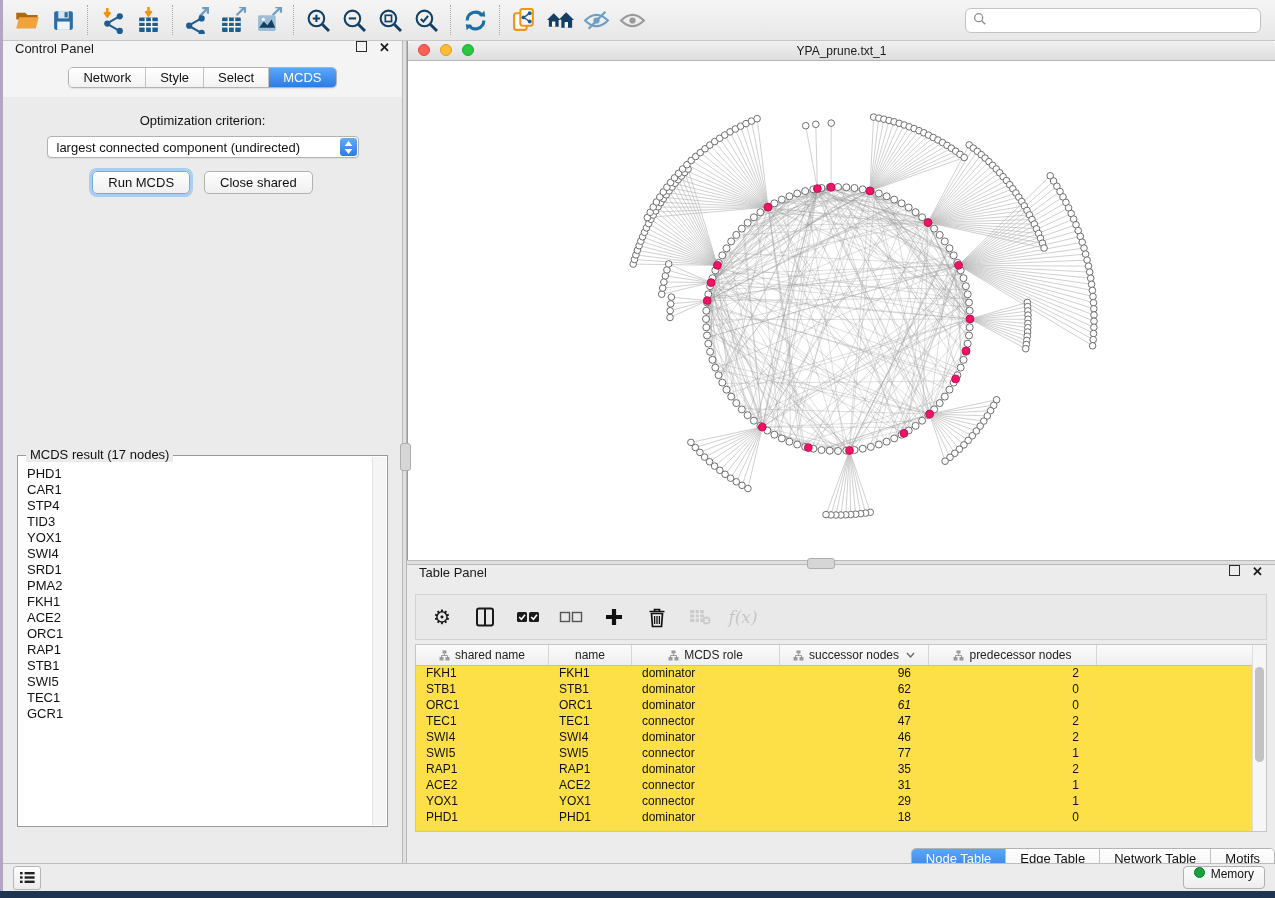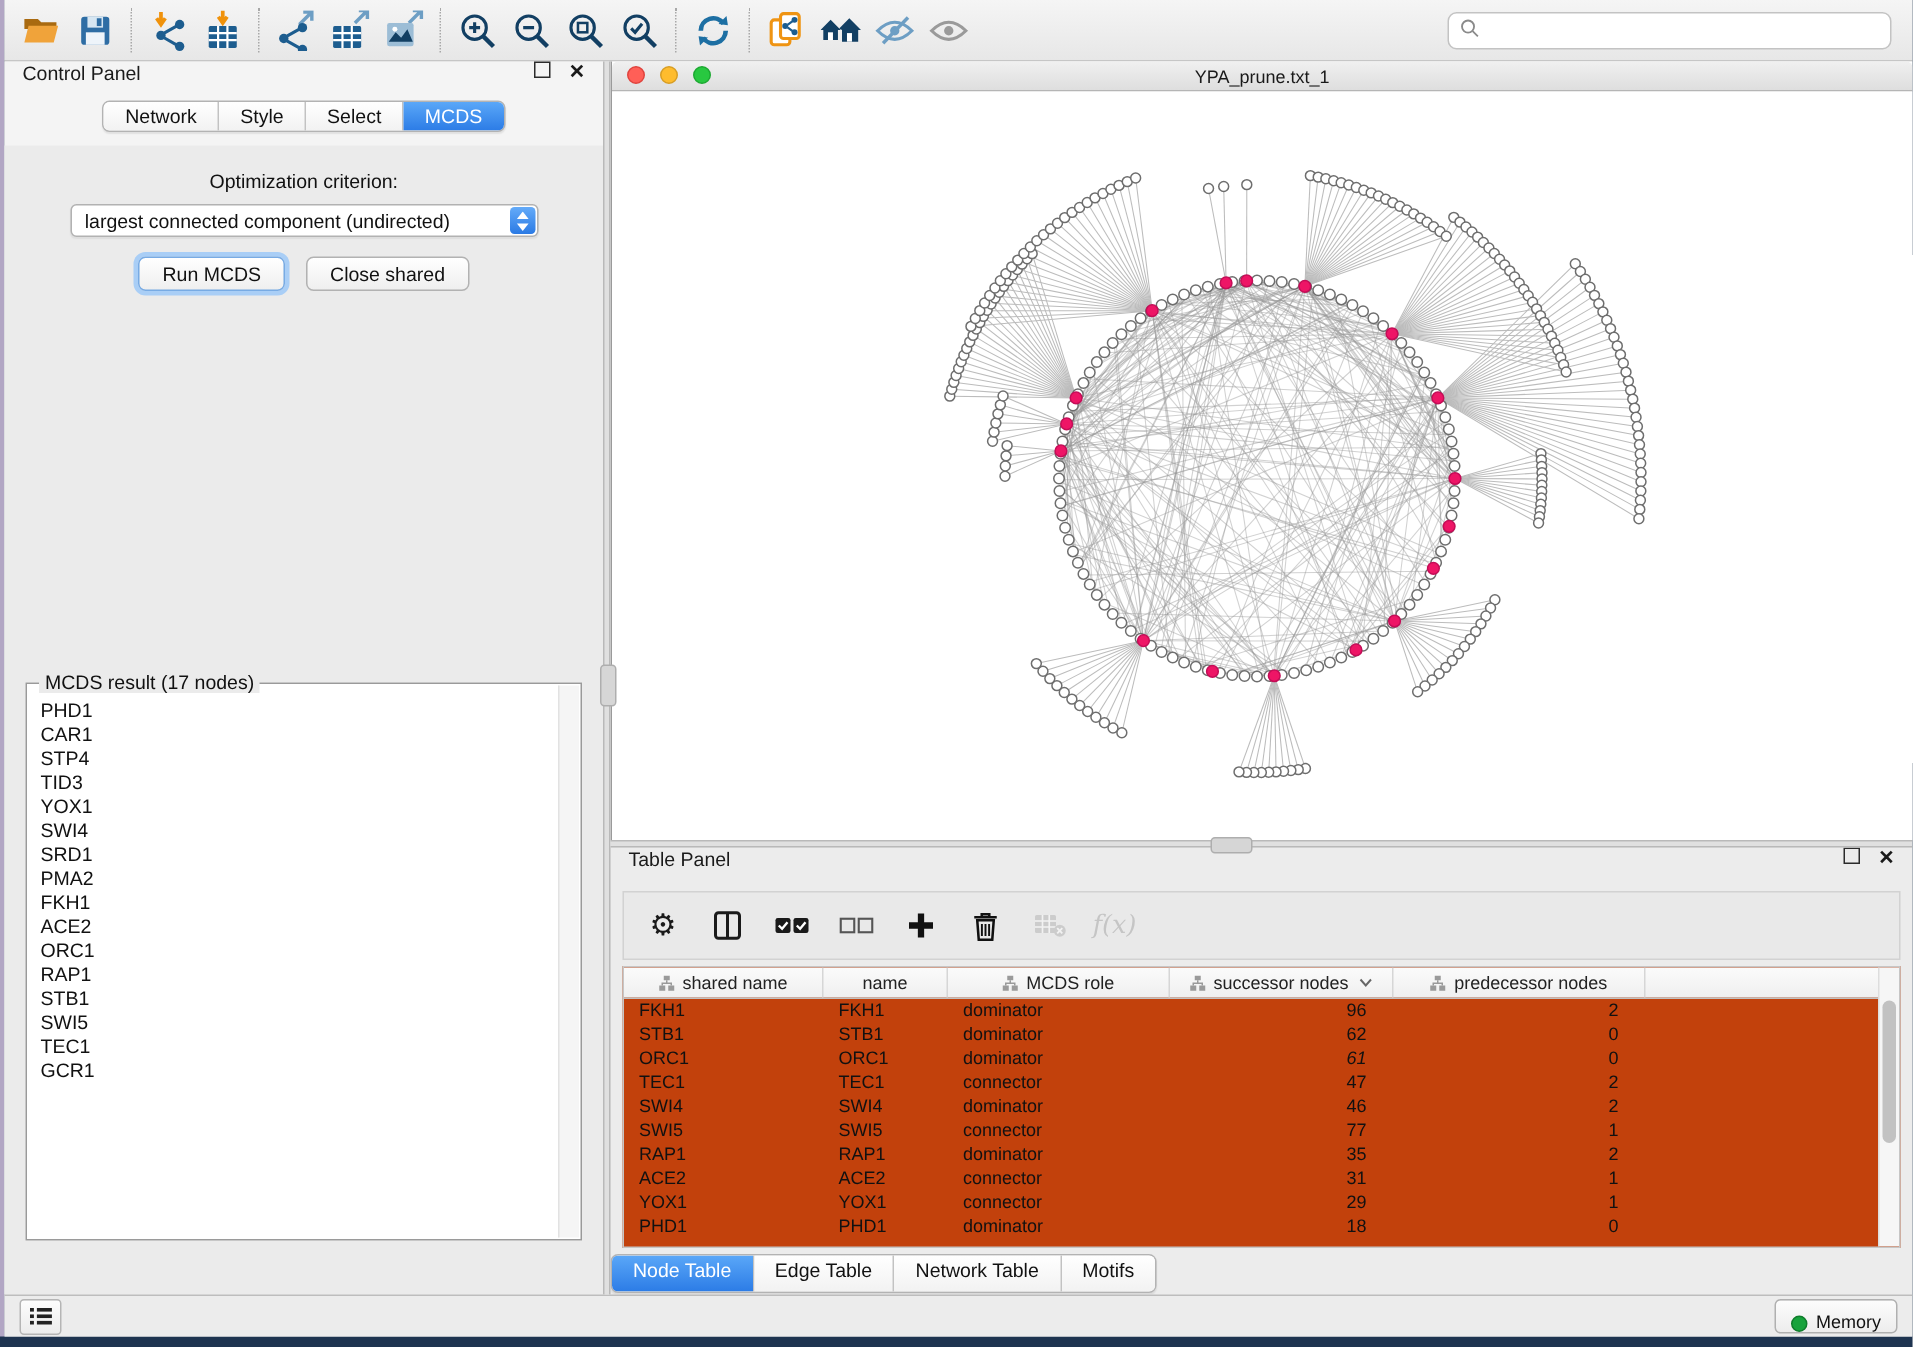--- a/index.html
+++ b/index.html
@@ -75,40 +75,40 @@
   .net-title{font-size:12px;color:#1a1a1a}
   #net-canvas{flex:1;background:#fff;overflow:hidden}
   
   #table-panel{flex:1;background:#ececec;display:flex;flex-direction:column;min-height:0}
   #tp-toolbar{height:46px;flex:0 0 46px;margin:3px 8px 0 8px;background:#e9e9e9;border:1px solid #d2d2d2;
               display:flex;align-items:center;padding:0 12px;gap:15px;box-sizing:border-box}
   .tp-btn{width:28px;height:30px;display:flex;align-items:center;justify-content:center}
   .tp-btn .glyph{font-size:20px;color:#1a1a1a;line-height:1}
   .tp-btn.disabled{opacity:.45}
   .fx{font-family:"DejaVu Serif",serif;font-style:italic;font-size:17px;color:#9a9a9a}
-  #table-wrap{margin:4px 8px 0 8px;background:#c2410c;border:1px solid #c6c6c6;position:relative;
+  #table-wrap{margin:4px 8px 0 8px;background:#fde047;border:1px solid #c6c6c6;position:relative;
               height:188px;flex:0 0 188px;box-sizing:border-box;overflow:hidden}
   #thead-row{display:flex;height:20px;border-bottom:1px solid #c0c0c0;background:linear-gradient(#fbfbfb,#efefef)}
   .th{display:flex;align-items:center;justify-content:center;gap:5px;font-size:12px;color:#222;
       border-right:1px solid #d6d6d6;box-sizing:border-box;flex:0 0 auto}
   .th svg{flex:0 0 auto}
   #tbody{position:absolute;left:0;right:13px;top:20px;bottom:0;overflow:hidden}
   .tr{display:flex;height:16px;line-height:16px}
   .td{font-size:12px;color:#111;padding-left:10px;box-sizing:border-box;flex:0 0 auto;overflow:hidden;white-space:nowrap}
   .td.num{text-align:right;padding-left:0;padding-right:18px}
   #tbl-scroll{position:absolute;right:0;top:0;bottom:0;width:13px;background:#f6f6f6;border-left:1px solid #ddd}
   #tbl-thumb{position:absolute;left:2px;right:2px;top:22px;height:95px;background:#c2c2c2;border-radius:5px}
-  .tp-tabs-row{height:26px;flex:0 0 26px;margin-top:4px;display:flex;justify-content:flex-start}
+  .tp-tabs-row{height:26px;flex:0 0 26px;margin-top:16px;display:flex;justify-content:flex-end}
   
   #status-bar{height:28px;flex:0 0 28px;background:#ececec;border-top:1px solid #bdbdbd;
               display:flex;align-items:center;padding:0 10px;box-sizing:border-box}
   #list-btn{width:26px;height:22px;border:1px solid #b5b5b5;border-radius:3px;background:linear-gradient(#fdfdfd,#ececec);
             display:flex;align-items:center;justify-content:center}
   #memory-btn{margin-left:auto;height:21px;border:1px solid #b0b0b0;border-radius:4px;
-              background:linear-gradient(#fdfdfd,#ededed);display:flex;align-items:flex-end;gap:6px;
+              background:linear-gradient(#fdfdfd,#ededed);display:flex;align-items:flex-start;gap:6px;
               padding:0 10px;font-size:12px;color:#111}
   .mem-dot{width:11px;height:11px;border-radius:50%;background:#17a33c;border:1px solid #0f7d2c;box-sizing:border-box}
 </style>
 </head>
 <body>
 
 <div id="wallpaper-strip-left"></div>
 
 <div id="app">
 

